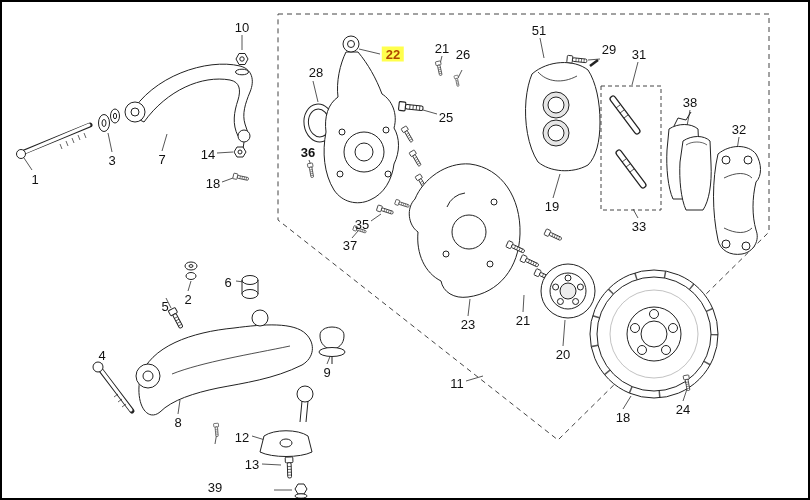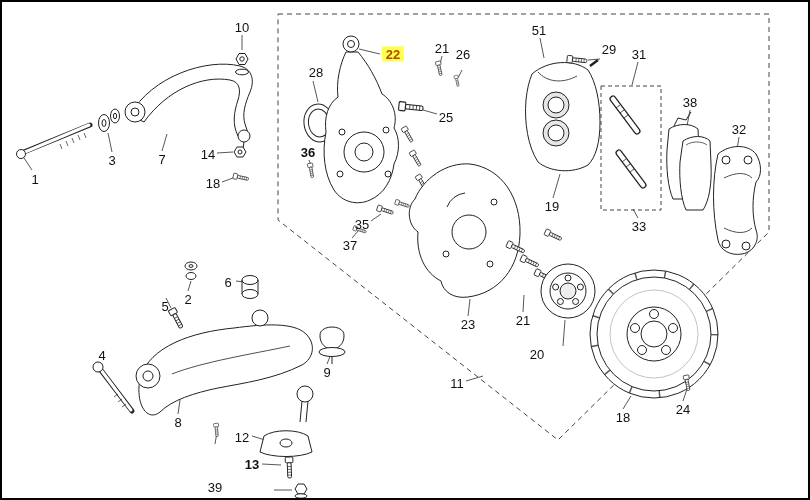--- a/index.html
+++ b/index.html
@@ -286,28 +286,28 @@
       <span class="callout" style="left: 607px; top: 47px;">29</span>
       <span class="callout" style="left: 637px; top: 52px;">31</span>
       <span class="callout" style="left: 550px; top: 204px;">19</span>
       <span class="callout" style="left: 637px; top: 224px;">33</span>
       <span class="callout" style="left: 688px; top: 100px;">38</span>
       <span class="callout" style="left: 737px; top: 127px;">32</span>
       <span class="callout" style="left: 360px; top: 222px;">35</span>
       <span class="callout" style="left: 348px; top: 243px;">37</span>
       <span class="callout" style="left: 466px; top: 322px;">23</span>
       <span class="callout" style="left: 521px; top: 318px;">21</span>
-      <span class="callout" style="left: 535px; top: 352px;">20</span>
+      <span class="callout" style="left: 561px; top: 352px;">20</span>
       <span class="callout" style="left: 621px; top: 415px;">18</span>
       <span class="callout" style="left: 681px; top: 407px;">24</span>
       <span class="callout" style="left: 455px; top: 381px;">11</span>
       <span class="callout" style="left: 163px; top: 304px;">5</span>
       <span class="callout" style="left: 186px; top: 297px;">2</span>
       <span class="callout" style="left: 226px; top: 280px;">6</span>
       <span class="callout" style="left: 100px; top: 353px;">4</span>
       <span class="callout" style="left: 176px; top: 420px;">8</span>
       <span class="callout" style="left: 325px; top: 370px;">9</span>
       <span class="callout" style="left: 213px; top: 450px; margin-top: 35px;">39</span>
       <span class="callout" style="left: 240px; top: 435px;">12</span>
-      <span class="callout" style="left: 250px; top: 462px; font-weight: bold;">13</span>
+      <span class="callout" style="left: 250px; top: 462px;">13</span>
       <span class="callout" style="left: 276px; top: 488px; margin-top: 19px;">15</span>
     </div>
 </div>
 
 </body></html>

